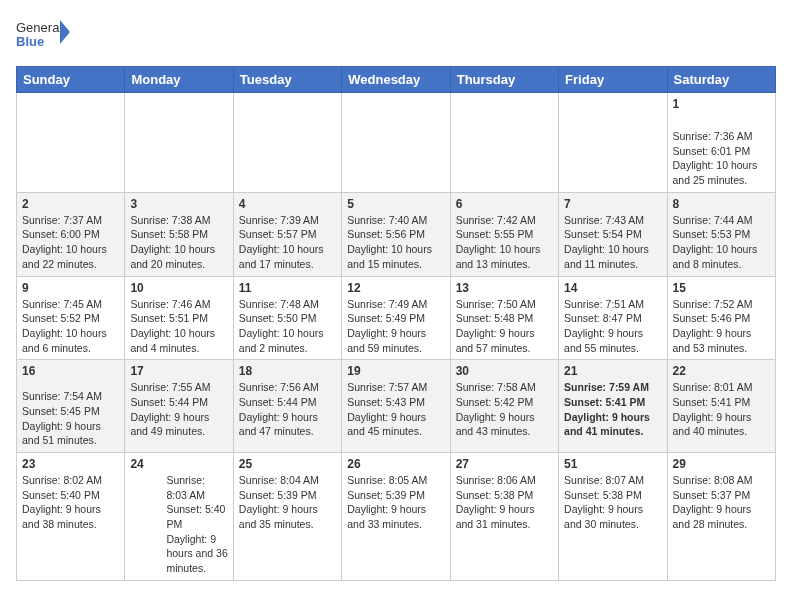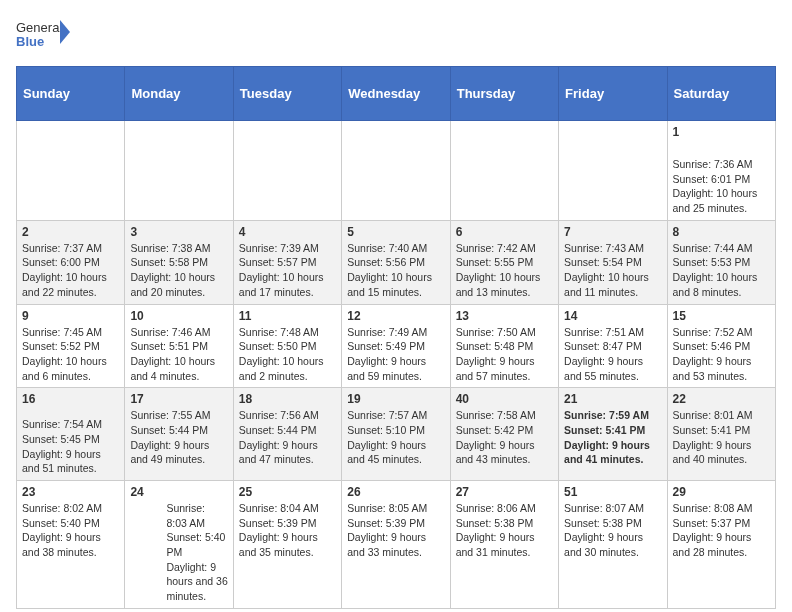--- a/index.html
+++ b/index.html
@@ -36,21 +36,21 @@
     .calendar {
       width: 100%;
       border-collapse: collapse;
       border: 1px solid #ccc;
     }
     .calendar th {
       background: #4472c4;
       color: #fff;
       font-size: 13px;
       font-weight: bold;
-      padding: 19px 6px;
+      padding: 5px 6px;
       text-align: left;
       border: 1px solid #3a62ae;
     }
     .calendar td {
       vertical-align: top;
       border: 1px solid #ccc;
       padding: 4px 5px;
       width: calc(100% / 7);
       min-height: 70px;
       font-size: 11px;
@@ -233,25 +233,25 @@
         </td>
         <td>
           <span class="day-number">18</span>
           <div class="day-info" style="white-space: pre-line;">Sunrise: 7:56 AM
 Sunset: 5:44 PM
 Daylight: 9 hours and 47 minutes.</div>
         </td>
         <td>
           <span class="day-number">19</span>
           <div class="day-info" style="white-space: pre-line;">Sunrise: 7:57 AM
-Sunset: 5:10 PM
+Sunset: 5:43 PM
 Daylight: 9 hours and 45 minutes.</div>
         </td>
         <td>
-          <span class="day-number">40</span>
+          <span class="day-number">30</span>
           <div class="day-info" style="white-space: pre-line;">Sunrise: 7:58 AM
 Sunset: 5:42 PM
 Daylight: 9 hours and 43 minutes.</div>
         </td>
         <td>
           <span class="day-number">21</span>
           <div class="day-info" style="white-space: pre-line; font-weight: bold;">Sunrise: 7:59 AM
 Sunset: 5:41 PM
 Daylight: 9 hours and 41 minutes.</div>
         </td>

